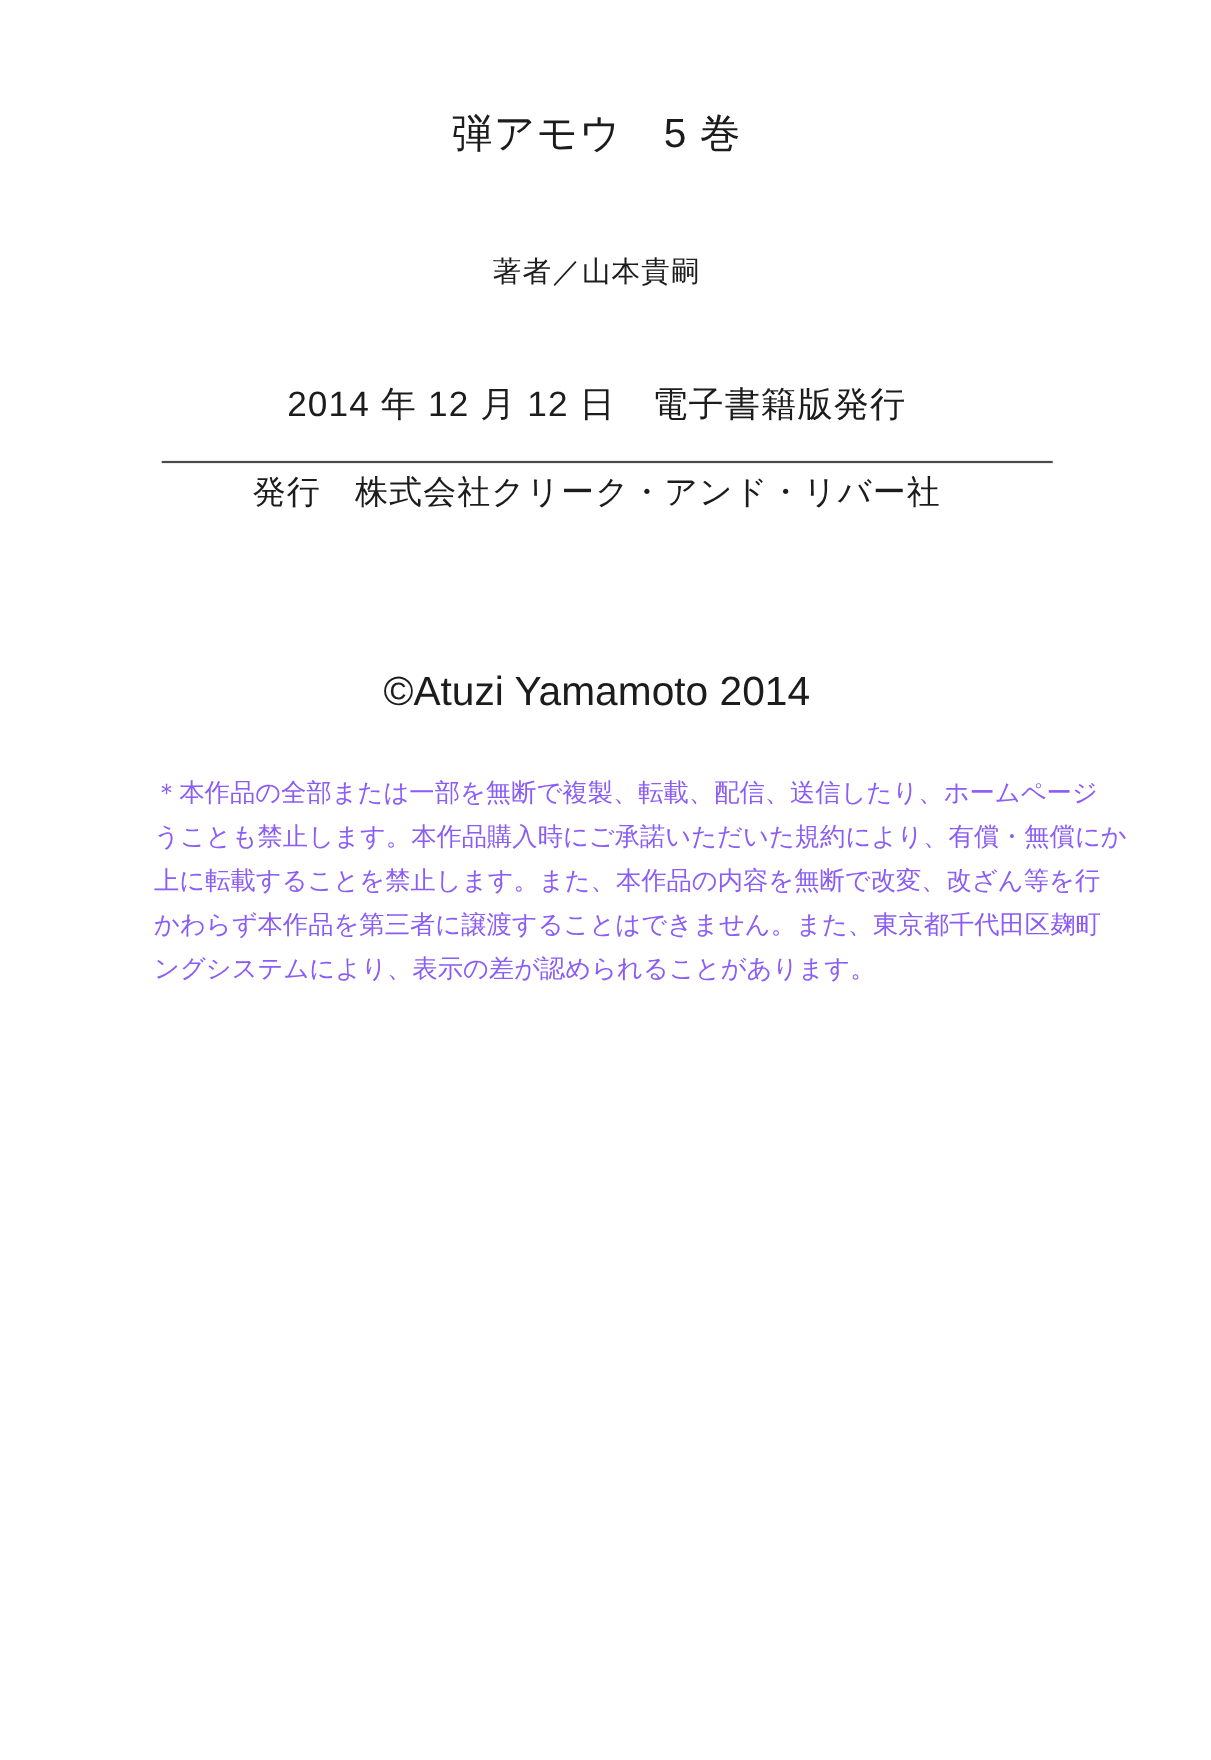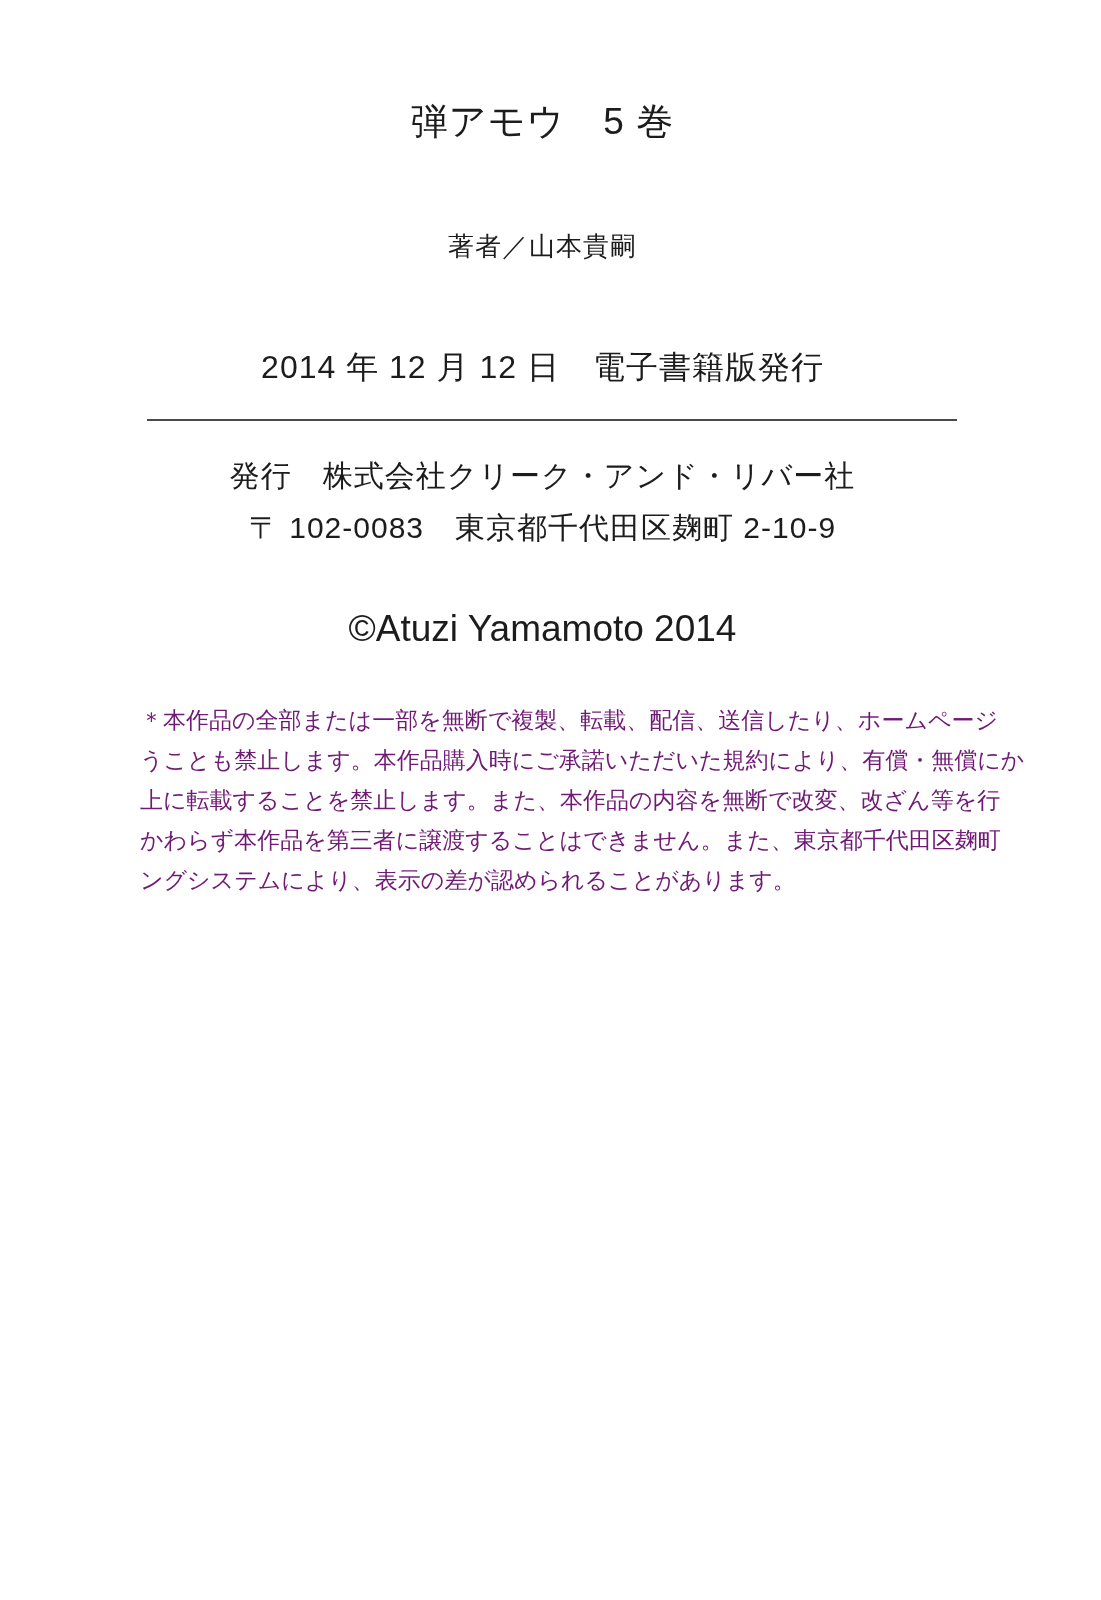--- a/index.html
+++ b/index.html
@@ -46,21 +46,21 @@
     position: absolute;
     top: 419px;
     left: 147px;
     width: 810px;
     height: 0;
     border: none;
     border-top: 2px solid #4a4a4a;
     margin: 0;
   }
   .publisher-line {
-    top: 456px;
+    top: 428px;
     font-size: 30px;
     line-height: 40px;
     letter-spacing: 1px;
   }
   .publisher-address {
     top: 508px;
     font-size: 30px;
     line-height: 40px;
     letter-spacing: 1px;
   }
@@ -69,42 +69,41 @@
     font-size: 37px;
     line-height: 34px;
   }
   .disclaimer {
     position: absolute;
     top: 700px;
     left: 140px;
     width: 825px;
     font-size: 23px;
     line-height: 40px;
-    color: #701a75;
+    color: #8b5cf6;
   }
   .disclaimer-line {
     white-space: pre;
   }
 </style>
 </head>
 <body>
 
 <div class="page">
 
   <div class="centered book-title">弾アモウ　5 巻</div>
 
   <div class="centered author-line">著者／山本貴嗣</div>
 
   <div class="centered pub-date-line">2014 年 12 月 12 日　電子書籍版発行</div>
 
   <hr class="divider">
 
   <div class="centered publisher-line">発行　株式会社クリーク・アンド・リバー社</div>
 
-  <div class="centered publisher-address">〒 102-0083　東京都千代田区麹町 2-10-9</div>
 
   <div class="centered copyright-line">©Atuzi Yamamoto 2014</div>
 
   <div class="disclaimer">
     <div class="disclaimer-line">＊本作品の全部または一部を無断で複製、転載、配信、送信したり、ホームページ</div>
     <div class="disclaimer-line">うことも禁止します。本作品購入時にご承諾いただいた規約により、有償・無償にか</div>
     <div class="disclaimer-line">上に転載することを禁止します。また、本作品の内容を無断で改変、改ざん等を行</div>
     <div class="disclaimer-line">かわらず本作品を第三者に譲渡することはできません。また、東京都千代田区麹町</div>
     <div class="disclaimer-line">ングシステムにより、表示の差が認められることがあります。</div>
   </div>

